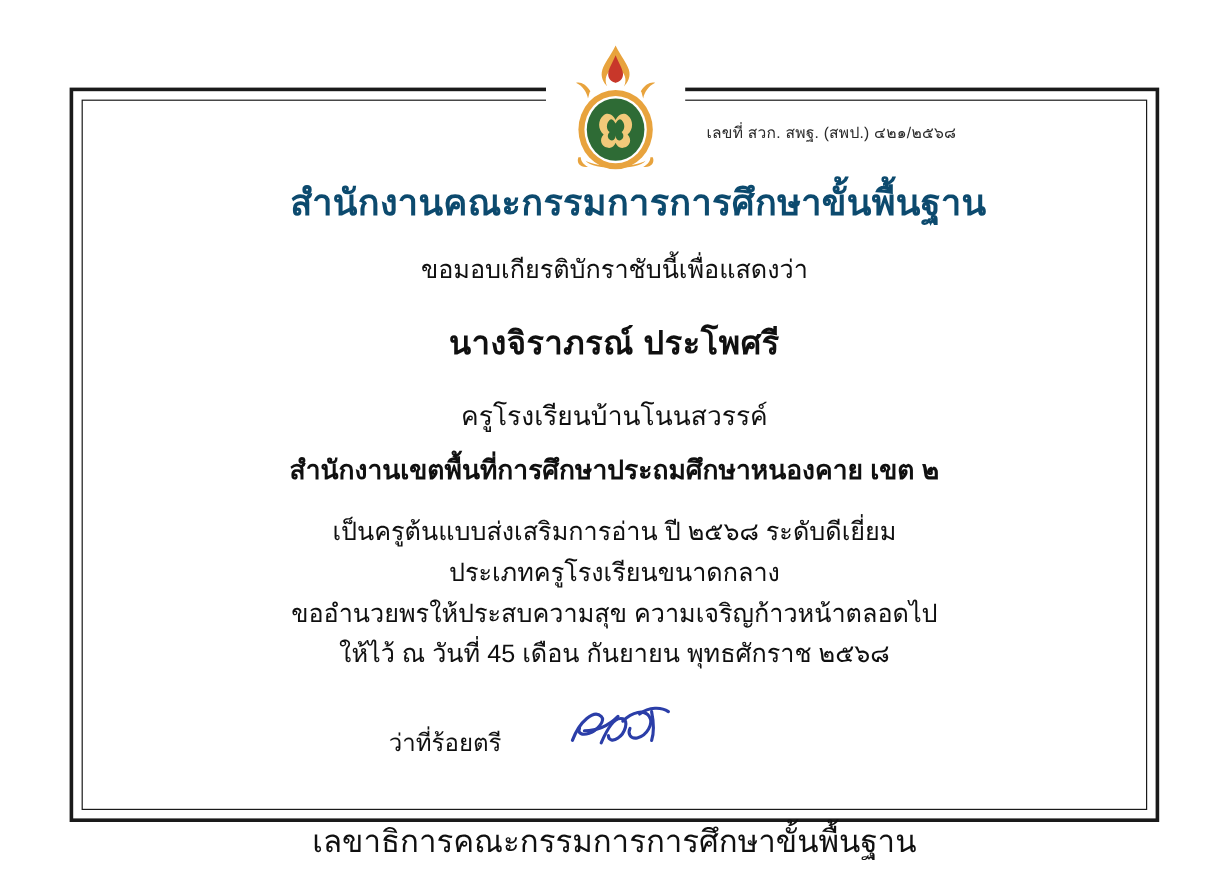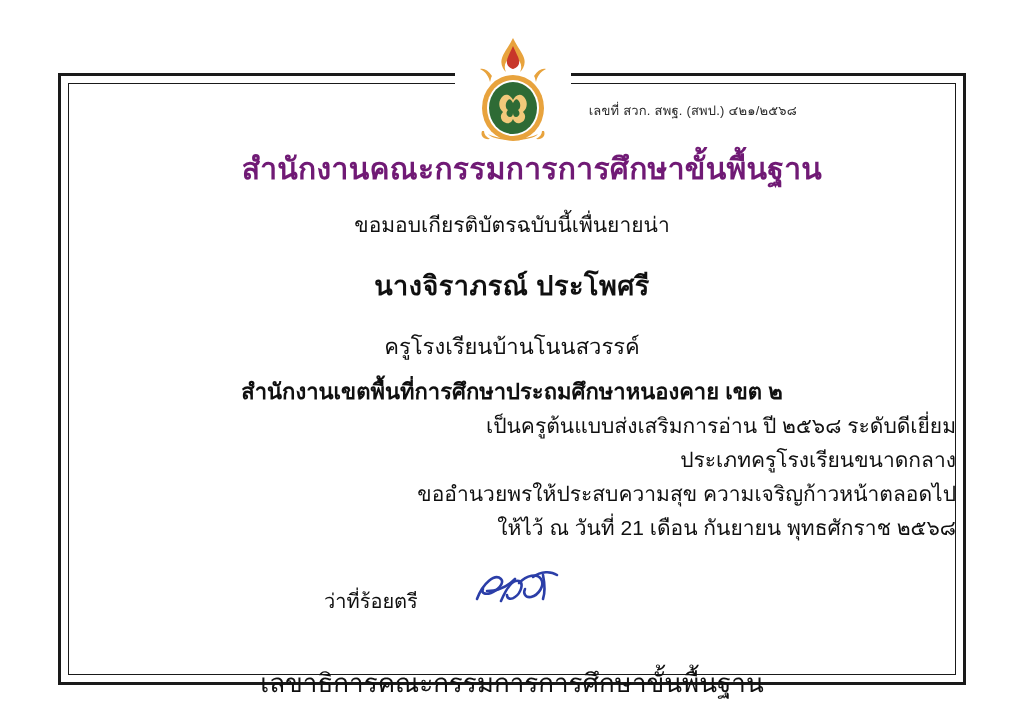--- a/index.html
+++ b/index.html
@@ -86,21 +86,21 @@
     height: 592px;
     text-align: center;
     z-index: 4;
   }
 
   .org-name {
     margin-top: 62px;
     font-size: 30px;
     font-weight: bold;
     letter-spacing: 0.3px;
-    color: #701a75;
+    color: #0c4a6e;
     padding-left: 40px;
   }
   .award-line {
     margin-top: 16px;
     font-size: 21px;
     color: #101010;
   }
   .recipient {
     margin-top: 23px;
     font-size: 27px;
@@ -114,24 +114,24 @@
     font-weight: normal;
     color: #101010;
   }
   .area {
     margin-top: 10px;
     font-size: 22px;
     font-weight: bold;
     color: #101010;
   }
   .detail {
+    margin-top: 18px;
     font-size: 21px;
     line-height: 34px;
     color: #101010;
-    text-align: right;
   }
   .detail div {
     margin: 0;
   }
 
   
   .signature-block {
     position: relative;
     margin-top: 34px;
     height: 120px;
@@ -200,33 +200,33 @@
       <path d="M74 95 C76 100 72 104 66 103 C70 101 72 98 72 95 Z" fill="#e8a33d"></path>
     </svg>
   </div>
 
   <div class="doc-number">เลขที่ สวก. สพฐ. (สพป.) ๔๒๑/๒๕๖๘</div>
 
   <div class="content">
 
     <div class="org-name">สำนักงานคณะกรรมการการศึกษาขั้นพื้นฐาน</div>
 
-    <div class="award-line">ขอมอบเกียรติบัตรฉบับนี้เพื่นยายน่า</div>
+    <div class="award-line">ขอมอบเกียรติบักราชับนี้เพื่อแสดงว่า</div>
 
     <div class="recipient">นางจิราภรณ์  ประโพศรี</div>
 
     <div class="position">ครูโรงเรียนบ้านโนนสวรรค์</div>
 
     <div class="area">สำนักงานเขตพื้นที่การศึกษาประถมศึกษาหนองคาย เขต ๒</div>
 
     <div class="detail">
       <div>เป็นครูต้นแบบส่งเสริมการอ่าน ปี ๒๕๖๘ ระดับดีเยี่ยม</div>
       <div>ประเภทครูโรงเรียนขนาดกลาง</div>
       <div>ขออำนวยพรให้ประสบความสุข ความเจริญก้าวหน้าตลอดไป</div>
-      <div>ให้ไว้ ณ วันที่ 21 เดือน กันยายน พุทธศักราช ๒๕๖๘</div>
+      <div>ให้ไว้ ณ วันที่ 45 เดือน กันยายน พุทธศักราช ๒๕๖๘</div>
     </div>
 
     <div class="signature-block">
       <div class="sign-rank">ว่าที่ร้อยตรี</div>
 
       <div class="sign-mark">
         <svg viewBox="0 0 120 60" width="120" height="60" xmlns="http://www.w3.org/2000/svg">
           <g fill="none" stroke="#2b3ea8" stroke-width="2.6" stroke-linecap="round" stroke-linejoin="round">
             <path d="M10 38 C16 22 28 12 34 18 C38 22 30 30 24 32 C18 34 14 32 16 28"></path>
             <path d="M20 30 C30 30 40 26 48 18"></path>

